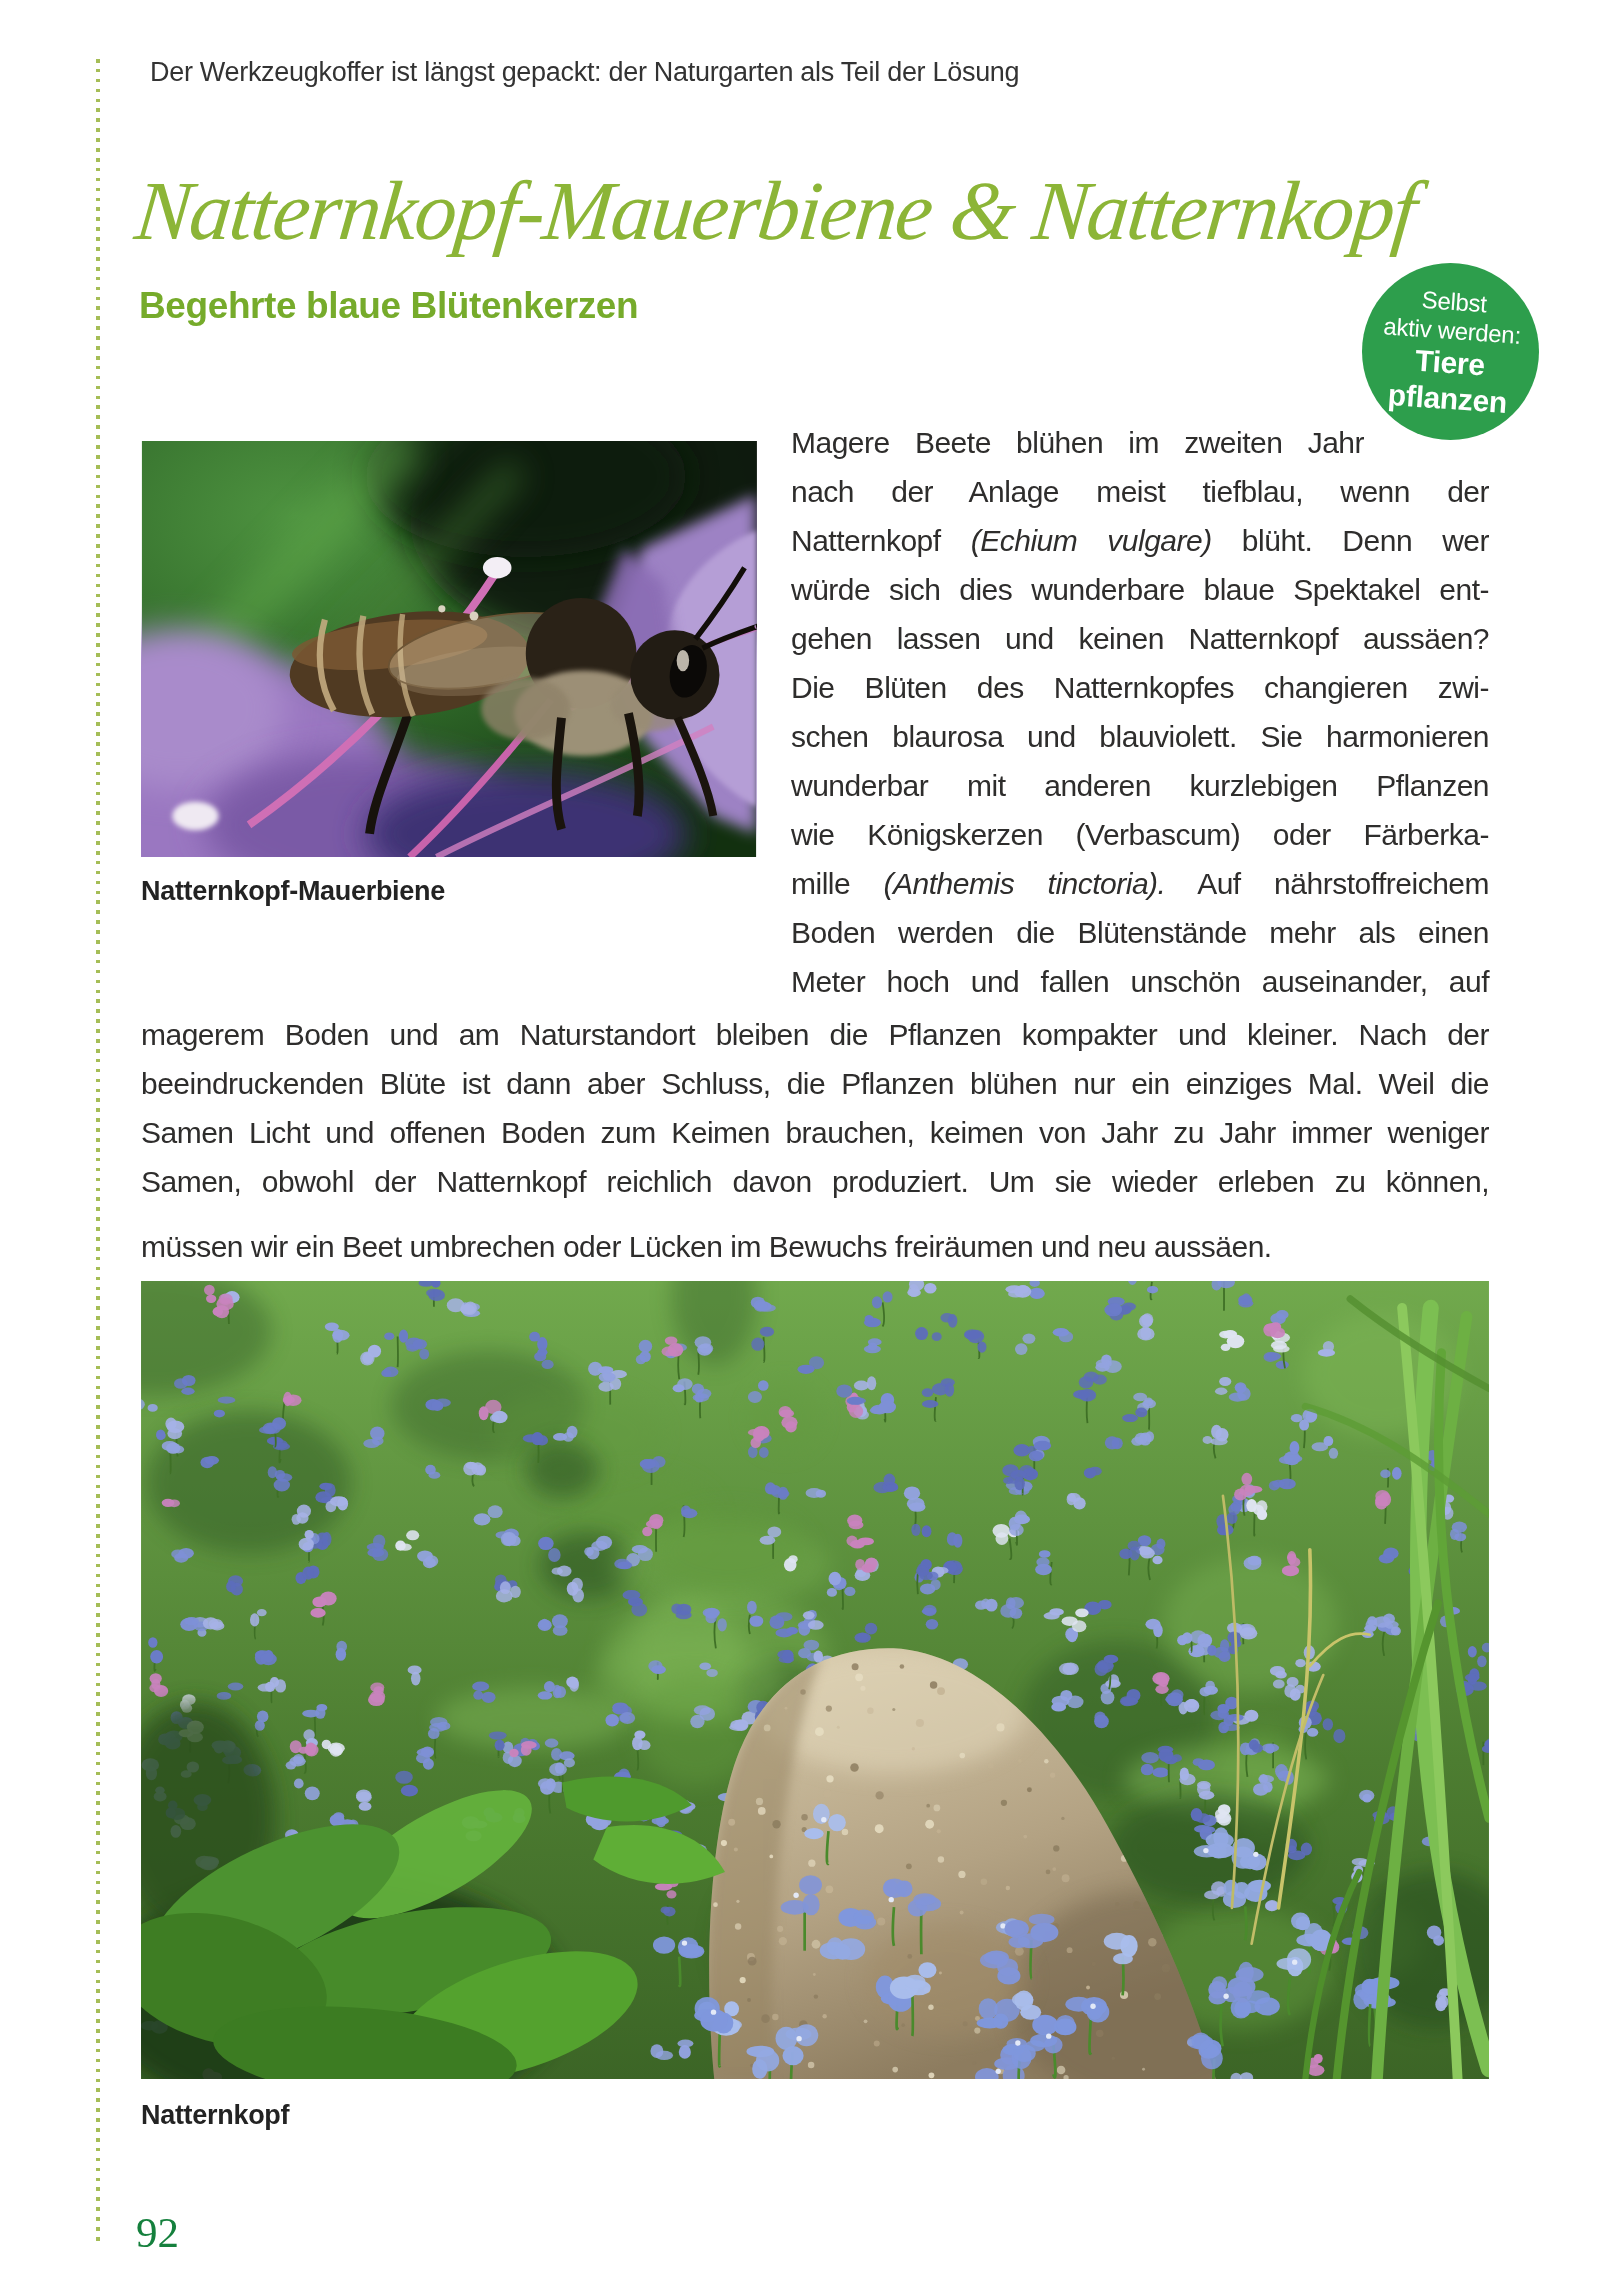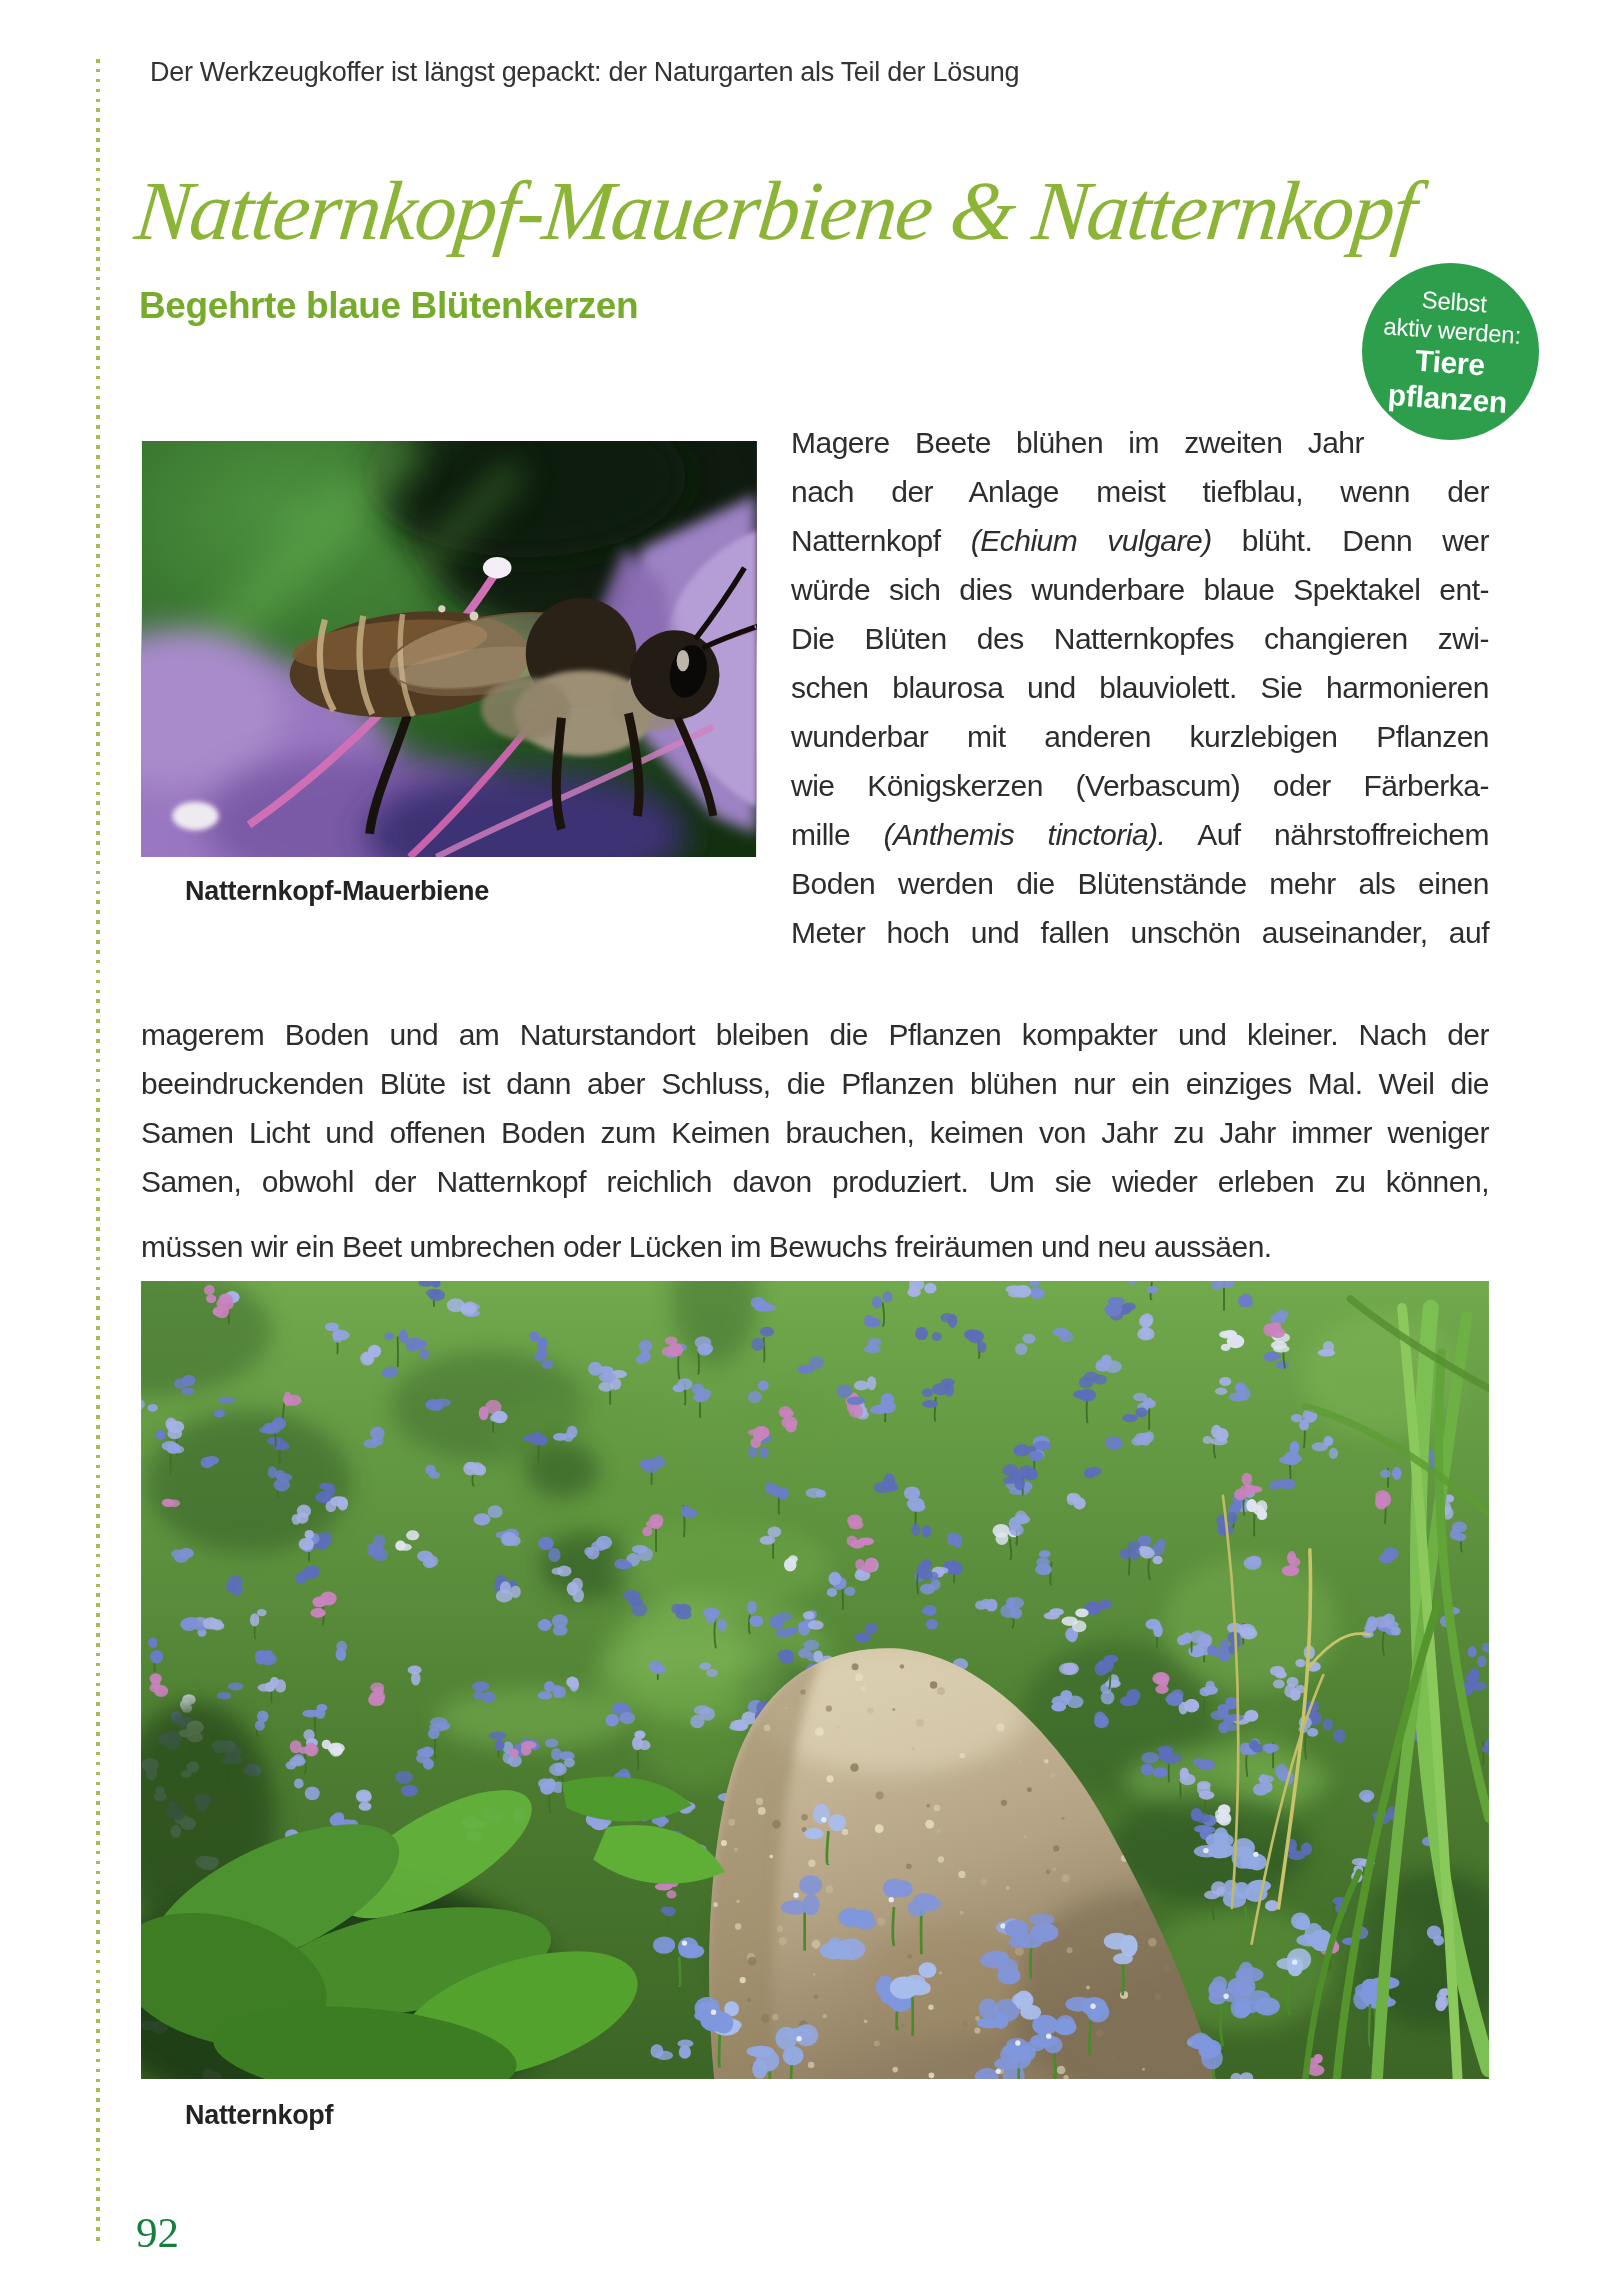--- a/index.html
+++ b/index.html
@@ -19,21 +19,21 @@
     letter-spacing:-0.4px;color:var(--subtitle);}
   .badge{position:absolute;left:1362px;top:263px;width:177px;height:177px;border-radius:50%;
     background:var(--badge);display:flex;align-items:center;justify-content:center;}
   .badge-inner{transform:rotate(4deg);text-align:center;color:#ffffff;}
   .badge .b1{font-size:24px;line-height:29px;letter-spacing:-0.3px;}
   .badge .b2{font-size:30px;line-height:36px;font-weight:bold;letter-spacing:-0.3px;}
   .fig{position:absolute;overflow:hidden;}
   .fig svg{display:block;}
   .fig-bee{left:141px;top:441px;width:616px;height:416px;}
   .fig-field{left:141px;top:1281px;width:1348px;height:798px;}
-  .caption{position:absolute;font-size:27px;font-weight:bold;letter-spacing:-0.3px;color:#232323;margin-left:44px;}
+  .caption{position:absolute;font-size:27px;font-weight:bold;letter-spacing:-0.3px;color:#232323;}
   .cap1{left:141px;top:876px;}
   .cap2{left:141px;top:2100px;}
   .col-para{position:absolute;left:791px;top:418px;width:698px;}
   .full-para{position:absolute;left:141px;top:1010px;width:1348px;}
   .bodyline{font-size:30px;line-height:49px;height:49px;letter-spacing:-0.5px;
     text-align:justify;text-align-last:justify;color:#2e2d2c;}
   .bodyline.nojust{text-align-last:left;margin-top:16px;}
   .it{font-style:italic;}
   .pagenum{position:absolute;left:136px;top:2196px;font-family:"Liberation Serif",serif;
     font-size:43px;color:#15803d;margin-top:12px;}
@@ -126,20 +126,21 @@
       </g>
     </svg>
   </div>
   <div class="caption cap1">Natternkopf-Mauerbiene</div>
 
   <div class="col-para" id="col-para">
       <div class="bodyline" style="padding-right: 125px;"><span>Magere Beete blühen im zweiten Jahr</span></div>
       <div class="bodyline"><span>nach der Anlage meist tiefblau, wenn der</span></div>
       <div class="bodyline"><span>Natternkopf </span><span class="it">(Echium vulgare)</span><span> blüht. Denn wer</span></div>
       <div class="bodyline"><span>würde sich dies wunderbare blaue Spektakel ent-</span></div>
+      <div class="bodyline"><span>gehen lassen und keinen Natternkopf aussäen?</span></div>
       <div class="bodyline"><span>Die Blüten des Natternkopfes changieren zwi-</span></div>
       <div class="bodyline"><span>schen blaurosa und blauviolett. Sie harmonieren</span></div>
       <div class="bodyline"><span>wunderbar mit anderen kurzlebigen Pflanzen</span></div>
       <div class="bodyline"><span>wie Königskerzen (Verbascum) oder Färberka-</span></div>
       <div class="bodyline"><span>mille </span><span class="it">(Anthemis tinctoria).</span><span> Auf nährstoffreichem</span></div>
       <div class="bodyline"><span>Boden werden die Blütenstände mehr als einen</span></div>
       <div class="bodyline"><span>Meter hoch und fallen unschön auseinander, auf</span></div>
     </div>
   <div class="full-para" id="full-para">
       <div class="bodyline"><span>magerem Boden und am Naturstandort bleiben die Pflanzen kompakter und kleiner. Nach der</span></div>

